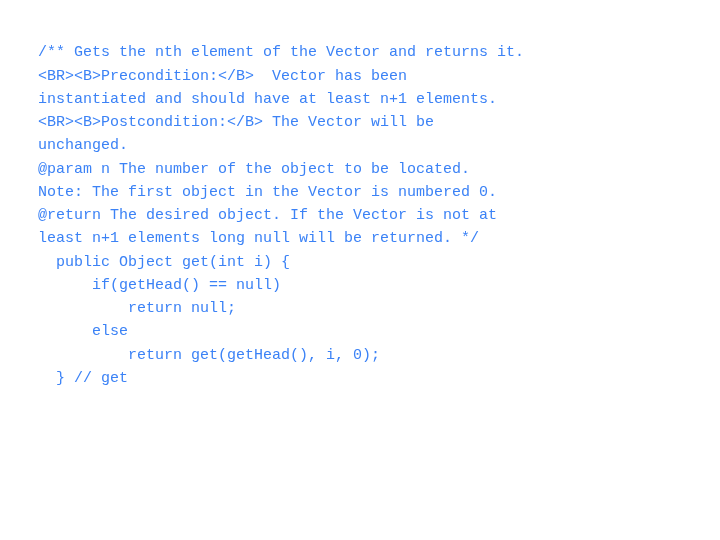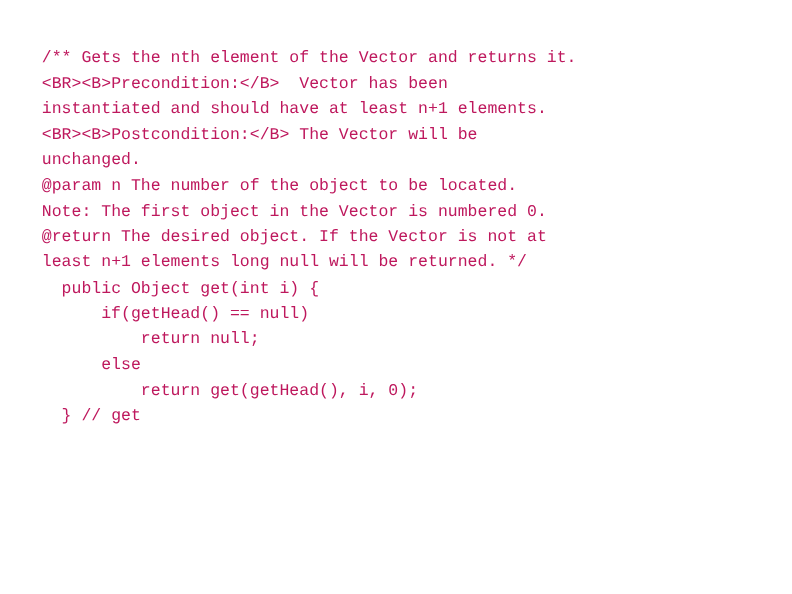--- a/index.html
+++ b/index.html
@@ -19,21 +19,21 @@
     }
 
     .code-container {
       width: 720px;
       height: 540px;
       background-color: #ffffff;
       padding: 18px 20px;
       font-family: 'Courier New', Courier, monospace;
       font-size: 15px;
       line-height: 1.55;
-      color: #be185d;
+      color: #3b82f6;
       white-space: pre-wrap;
       word-break: break-word;
     }
   </style>
 </head>
 <body>
 
 <div class="code-container">
   <span>/** Gets the nth element of the Vector and returns it.
   &lt;BR&gt;&lt;B&gt;Precondition:&lt;/B&gt;  Vector has been

